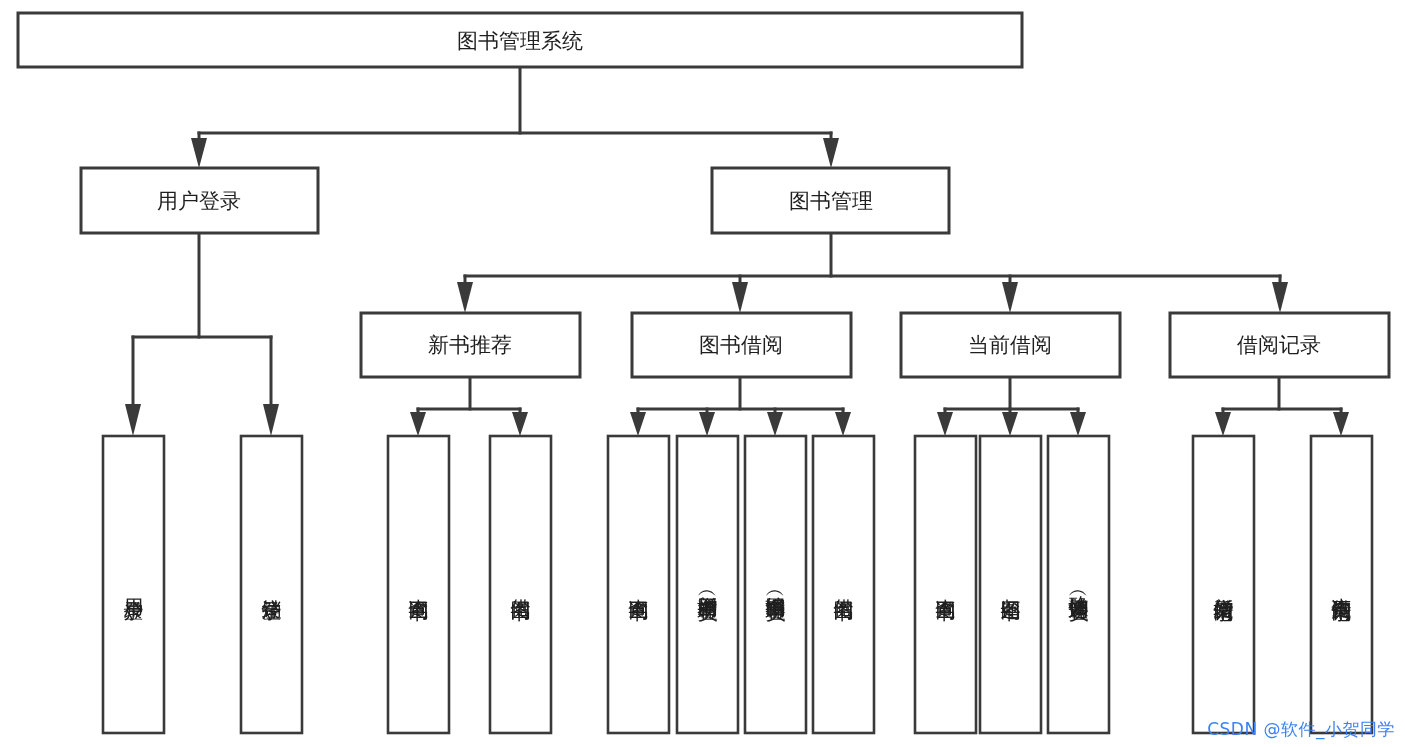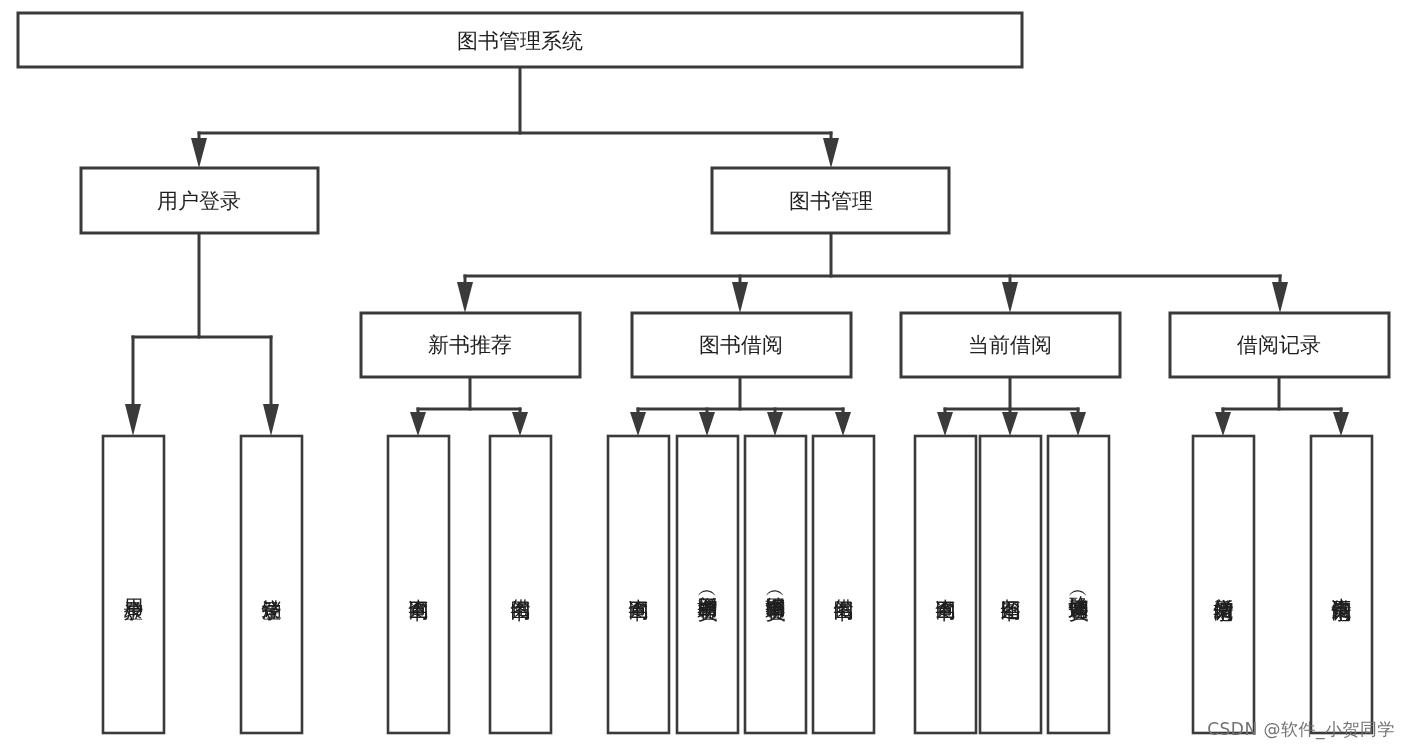--- a/index.html
+++ b/index.html
@@ -68,21 +68,21 @@
     text-align: center;
     white-space: pre;
     pointer-events: none;
   }
   .watermark {
     position: absolute;
     right: 10px;
     bottom: 6px;
     font-family: "DejaVu Sans", "Liberation Sans", sans-serif;
     font-size: 17px;
-    color: #737373;
+    color: #3b82f6;
     letter-spacing: 0.5px;
     white-space: nowrap;
   }
 </style>
 </head>
 <body>
 
 <div id="diagram-root">
 
   <svg class="flow" viewBox="0 0 1405 747" xmlns="http://www.w3.org/2000/svg">

